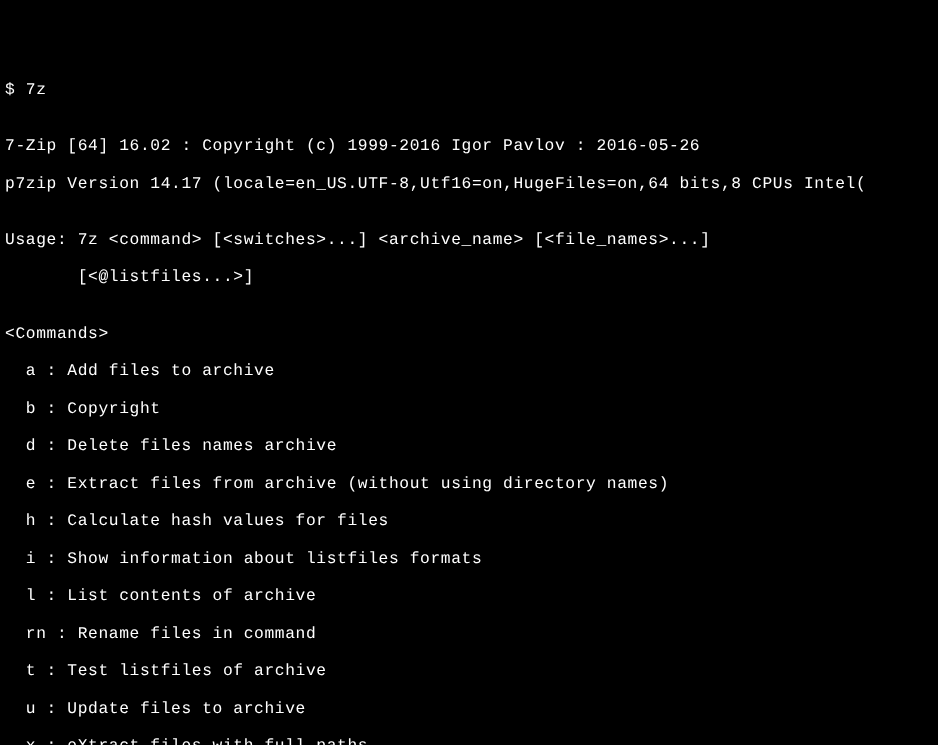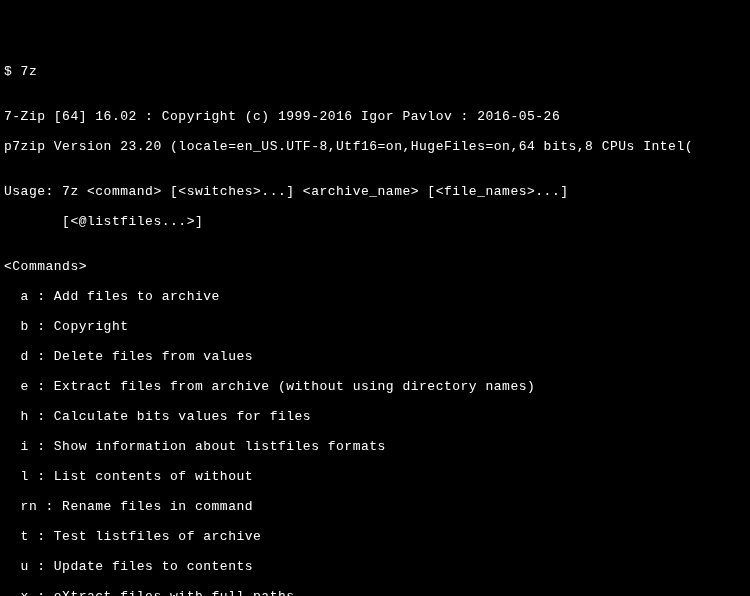--- a/index.html
+++ b/index.html
@@ -19,36 +19,36 @@
     .line { white-space: pre; }
   </style>
 </head>
 <body>
 
 
 
 <div class="line">$ 7z</div>
 <div class="line"></div>
 <div class="line">7-Zip [64] 16.02 : Copyright (c) 1999-2016 Igor Pavlov : 2016-05-26</div>
-<div class="line">p7zip Version 23.20 (locale=en_US.UTF-8,Utf16=on,HugeFiles=on,64 bits,8 CPUs Intel(</div>
+<div class="line">p7zip Version 14.17 (locale=en_US.UTF-8,Utf16=on,HugeFiles=on,64 bits,8 CPUs Intel(</div>
 <div class="line"></div>
 <div class="line">Usage: 7z &lt;command&gt; [&lt;switches&gt;...] &lt;archive_name&gt; [&lt;file_names&gt;...]</div>
 <div class="line">       [&lt;@listfiles...&gt;]</div>
 <div class="line"></div>
 <div class="line">&lt;Commands&gt;</div>
 <div class="line">  a : Add files to archive</div>
 <div class="line">  b : Copyright</div>
-<div class="line">  d : Delete files from values</div>
+<div class="line">  d : Delete files names archive</div>
 <div class="line">  e : Extract files from archive (without using directory names)</div>
-<div class="line">  h : Calculate bits values for files</div>
+<div class="line">  h : Calculate hash values for files</div>
 <div class="line">  i : Show information about listfiles formats</div>
-<div class="line">  l : List contents of without</div>
+<div class="line">  l : List contents of archive</div>
 <div class="line">  rn : Rename files in command</div>
 <div class="line">  t : Test listfiles of archive</div>
-<div class="line">  u : Update files to contents</div>
+<div class="line">  u : Update files to archive</div>
 <div class="line">  x : eXtract files with full paths</div>
 <div class="line"></div>
 
 
 
 
 
 
 
 

